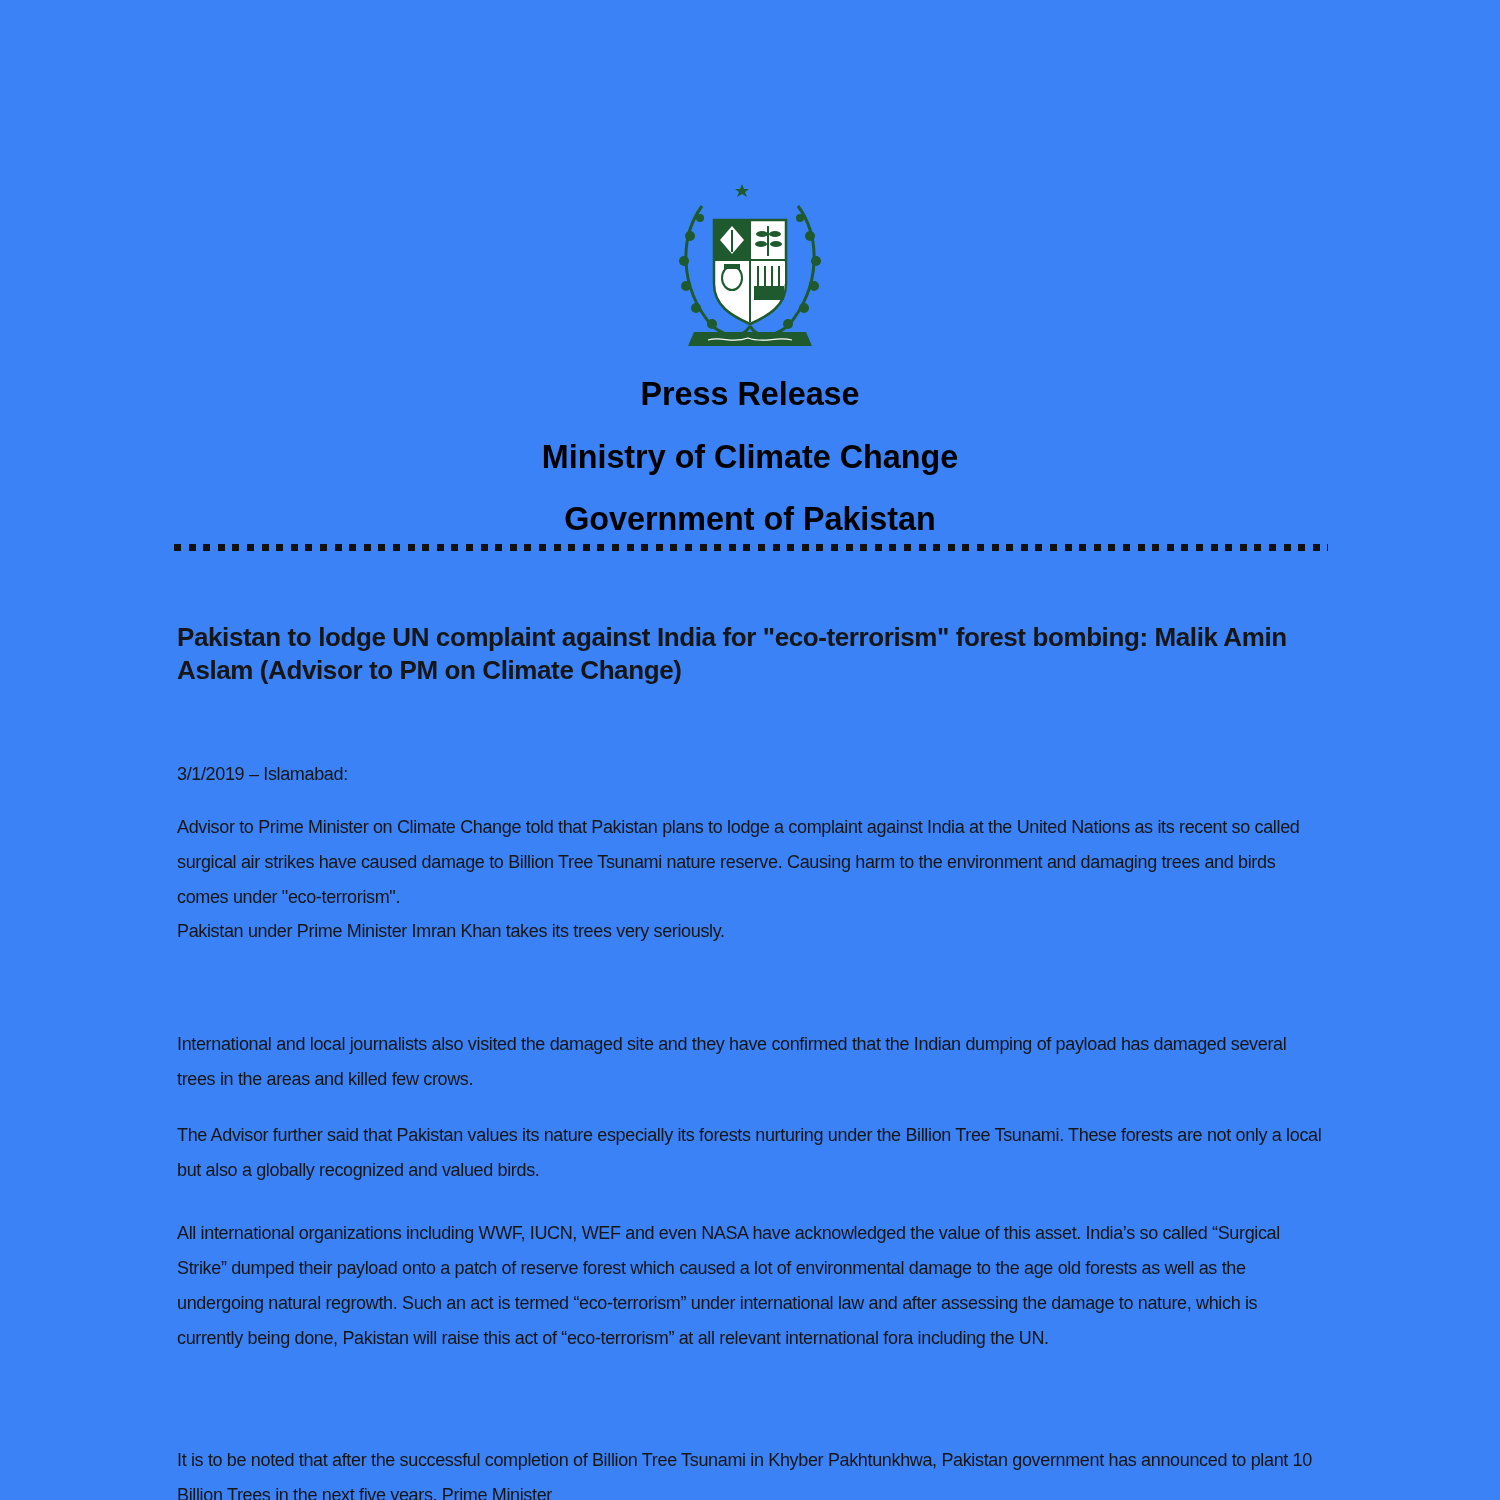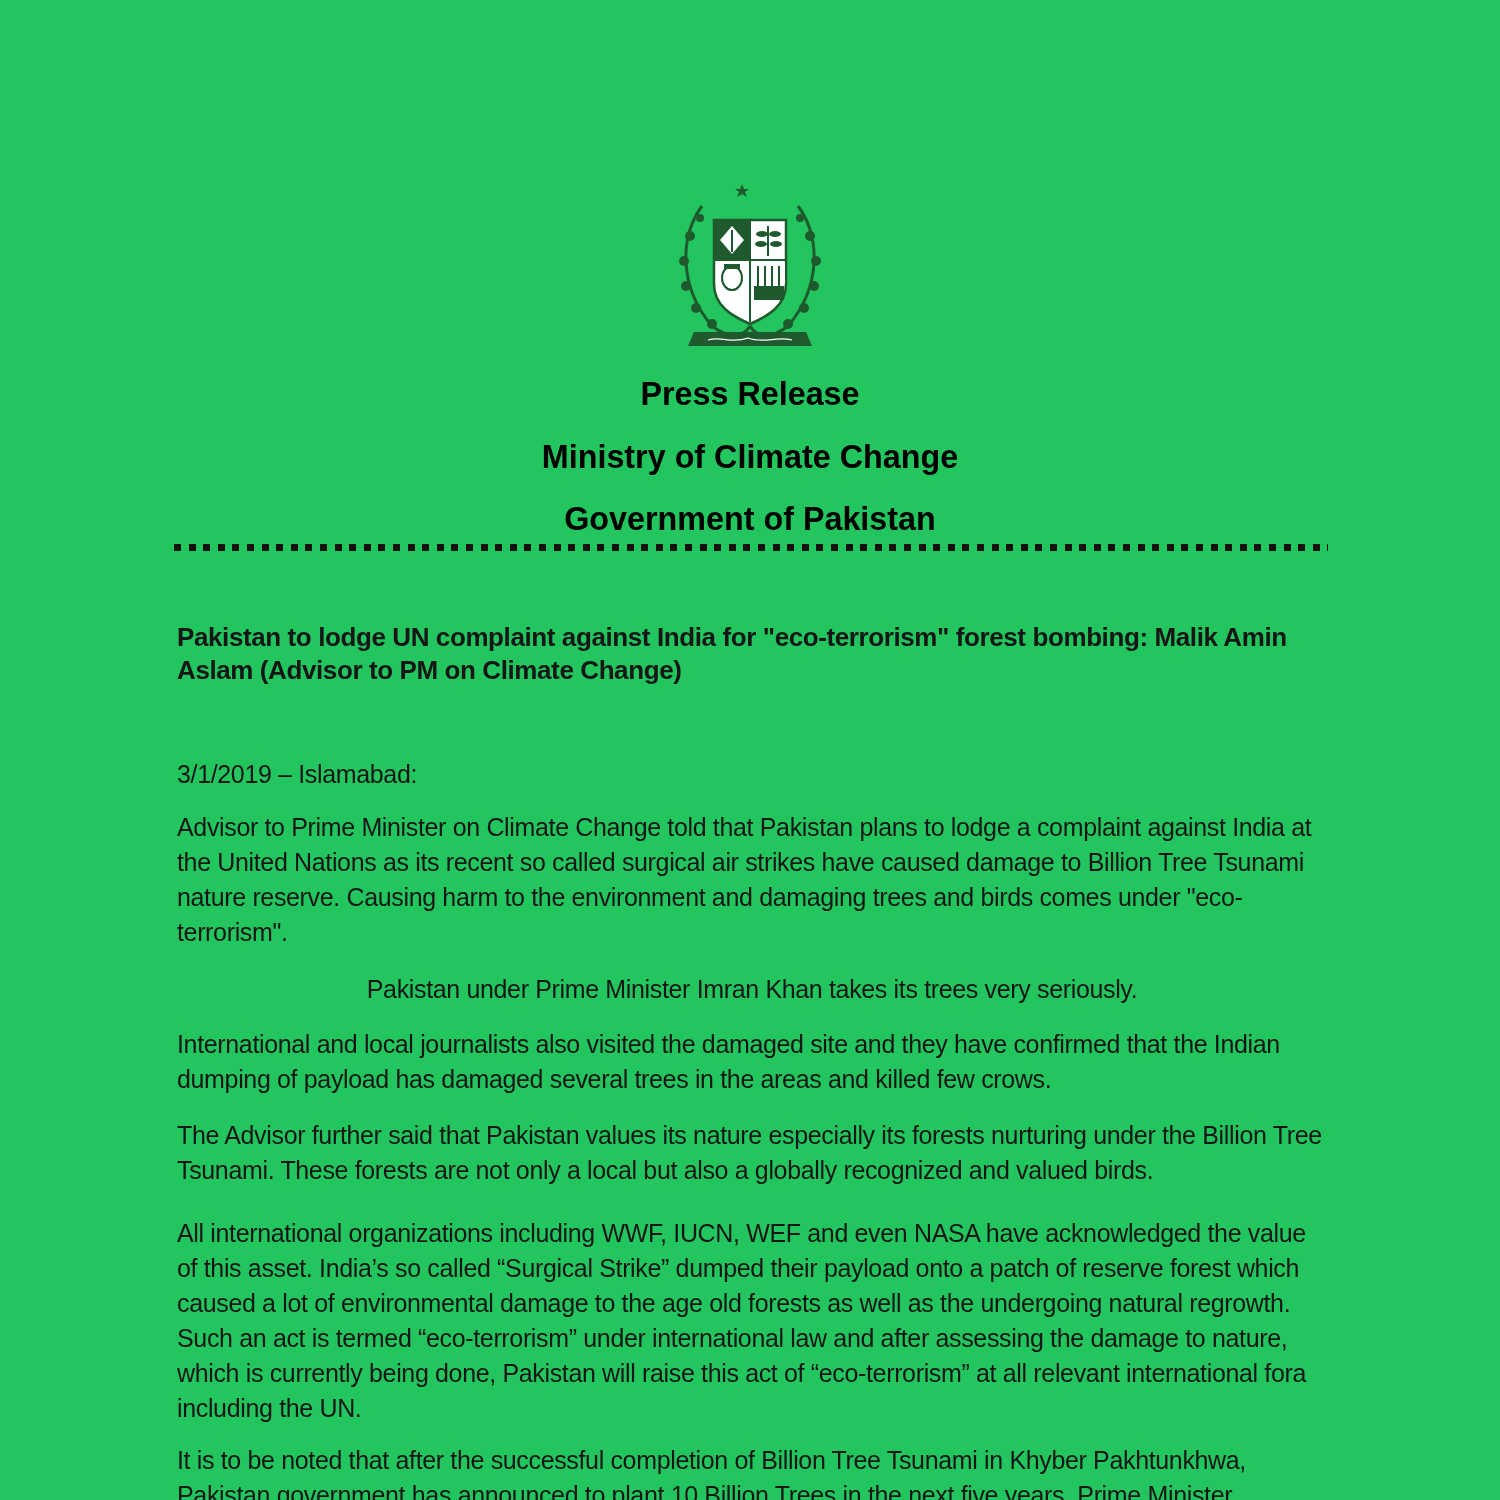--- a/index.html
+++ b/index.html
@@ -1,32 +1,32 @@
 <!DOCTYPE html>
 <html><head>
   <meta charset="utf-8">
   <style>
     html, body { margin: 0; padding: 0; background: #ffffff; }
     body { width: 1500px; height: 1500px; overflow: hidden; position: relative; color: #111; }
-    .page { position: absolute; left: 0; top: 0; width: 1500px; height: 1500px; background: #22c55e; }
+    .page { position: absolute; left: 0; top: 0; width: 1500px; height: 1500px; background: #3b82f6; }
     .emblem { position: absolute; left: 672px; top: 176px; width: 156px; height: 180px; }
     .title { position: absolute; left: 0; width: 1500px; text-align: center;
       font-family: "Liberation Sans", sans-serif; font-weight: bold; font-size: 34px; color: #000;
       transform: scaleX(0.95); }
     .t1 { top: 374px; }
     .t2 { top: 437px; }
     .t3 { top: 499px; }
     .sep { position: absolute; left: 174px; top: 544px; width: 1154px; height: 7px;
       background-image: repeating-linear-gradient(90deg, #111 0 7px, transparent 7px 14.6px); }
-    .body { font-family: "Liberation Sans", sans-serif; font-size: 25px; line-height: 35px; color: #161616;
+    .body { font-family: "Liberation Sans", sans-serif; font-size: 18px; line-height: 35px; color: #161616;
       position: absolute; left: 177px; width: 1150px; letter-spacing: -0.35px; }
     .headline { top: 621px; font-weight: bold; font-size: 26px; line-height: 33px; letter-spacing: -0.4px; }
     .dateline { top: 757px; }
     .p1 { top: 810px; }
-    .p2 { top: 972px; text-align: center; }
+    .p2 { top: 914px; }
     .p3 { top: 1027px; }
     .p4 { top: 1118px; }
     .p5 { top: 1216px; }
     .p6 { top: 1443px; }
     p { margin: 0; }
   </style>
 </head>
 <body>
 
 <div class="page">

